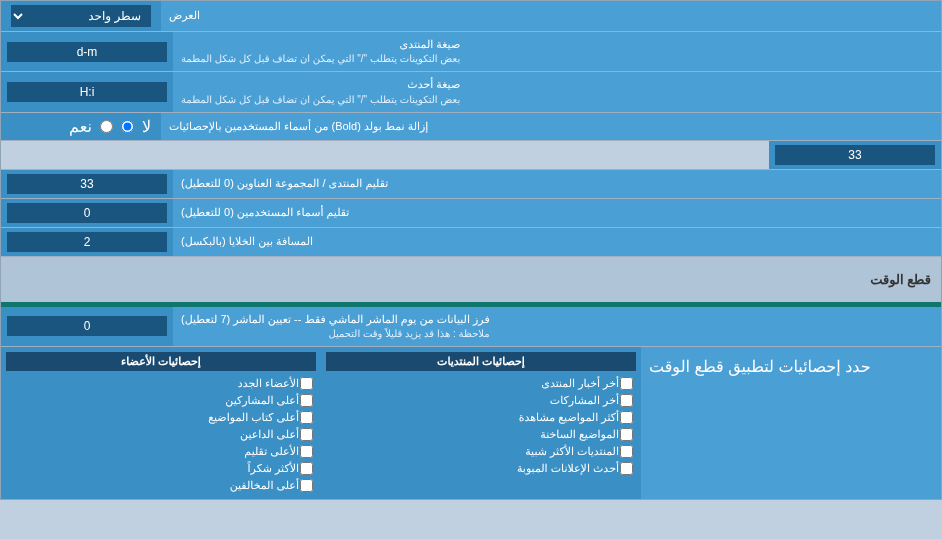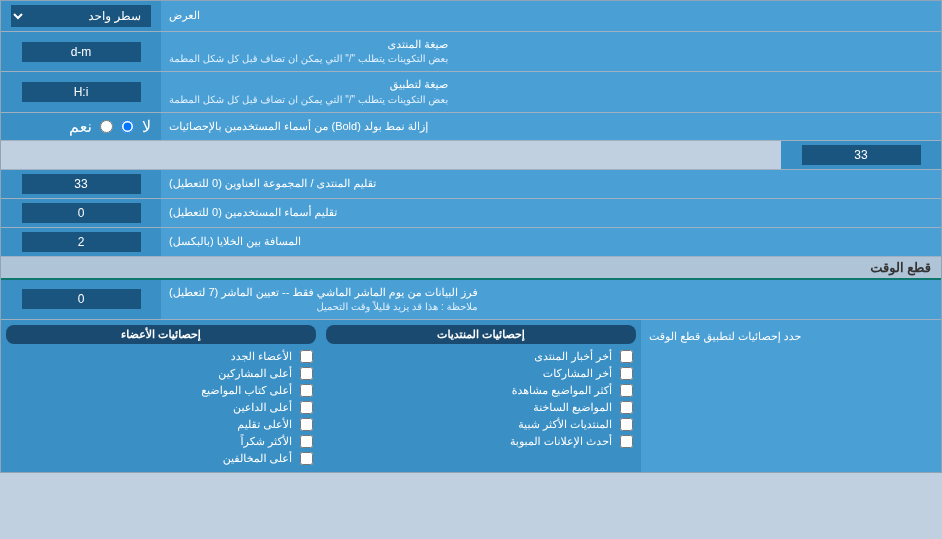--- a/index.html
+++ b/index.html
@@ -44,32 +44,32 @@
       min-width: 160px;
     }
 
     .input-cell input[type="text"] {
       background: #1a5580;
       color: #fff;
       border: none;
       padding: 3px 6px;
       font-size: 12px;
       text-align: center;
-      width: 119px;
+      width: 160px;
       direction: ltr;
     }
 
     .section-header {
       background: #b0c4d8;
       color: #333;
       font-weight: bold;
       font-size: 13px;
-      padding: 3px 10px;
+      padding: 15px 10px;
       text-align: right;
-      border-bottom: 2px solid #0f766e;
+      border-bottom: 5px solid #0f766e;
     }
 
     .radio-cell {
       background: #3a8fc4;
       padding: 4px 10px;
       display: flex;
       align-items: center;
       gap: 8px;
       min-width: 160px;
     }
@@ -93,21 +93,21 @@
       color: #fff;
       border: none;
       padding: 3px 6px;
       font-size: 12px;
       width: 140px;
     }
 
     .check-item {
       display: flex;
       align-items: center;
-      gap: 8px;
+      gap: 1px;
       padding: 2px 3px;
       color: #fff;
       font-size: 11px;
       direction: rtl;
     }
 
     .check-item input[type="checkbox"] {
       margin: 0;
     }
 
@@ -115,21 +115,21 @@
       display: flex;
       background: #3a8fc4;
     }
 
     .stats-apply-cell {
       background: #4a9fd4;
       color: #fff;
       padding: 5px 8px;
       flex: 0 0 300px;
       text-align: right;
-      font-size: 11px;
+      font-size: 16px;
       display: flex;
       align-items: flex-start;
       justify-content: flex-end;
       padding-top: 10px;
     }
 
     .stats-columns {
       flex: 1;
       display: flex;
       gap: 0;
@@ -141,21 +141,20 @@
     }
 
     .stats-col-header {
       background: #1a4a70;
       color: #fff;
       font-weight: bold;
       text-align: center;
       padding: 3px 18px;
       font-size: 11px;
       margin-bottom: 4px;
-      border-radius: 8px;
     }
 
     .page-container {
       border: 1px solid #90a4b8;
     }
   </style>
 </head>
 <body>
 
 <div class="page-container">
@@ -177,21 +176,21 @@
       </div>
     </div>
     <div class="input-cell">
       <input type="text" value="d-m" style="">
     </div>
   </div>
 
   <div class="row">
     <div class="label-cell">
       <div>
-        <div>صيغة لتطبيق</div>
+        <div>صيغة أحدث</div>
         <small>بعض التكوينات يتطلب "/" التي يمكن ان تضاف قبل كل شكل المطمة</small>
       </div>
     </div>
     <div class="input-cell">
       <input type="text" value="H:i" style="">
     </div>
   </div>
 
   <div class="row">
     <div class="label-cell">

